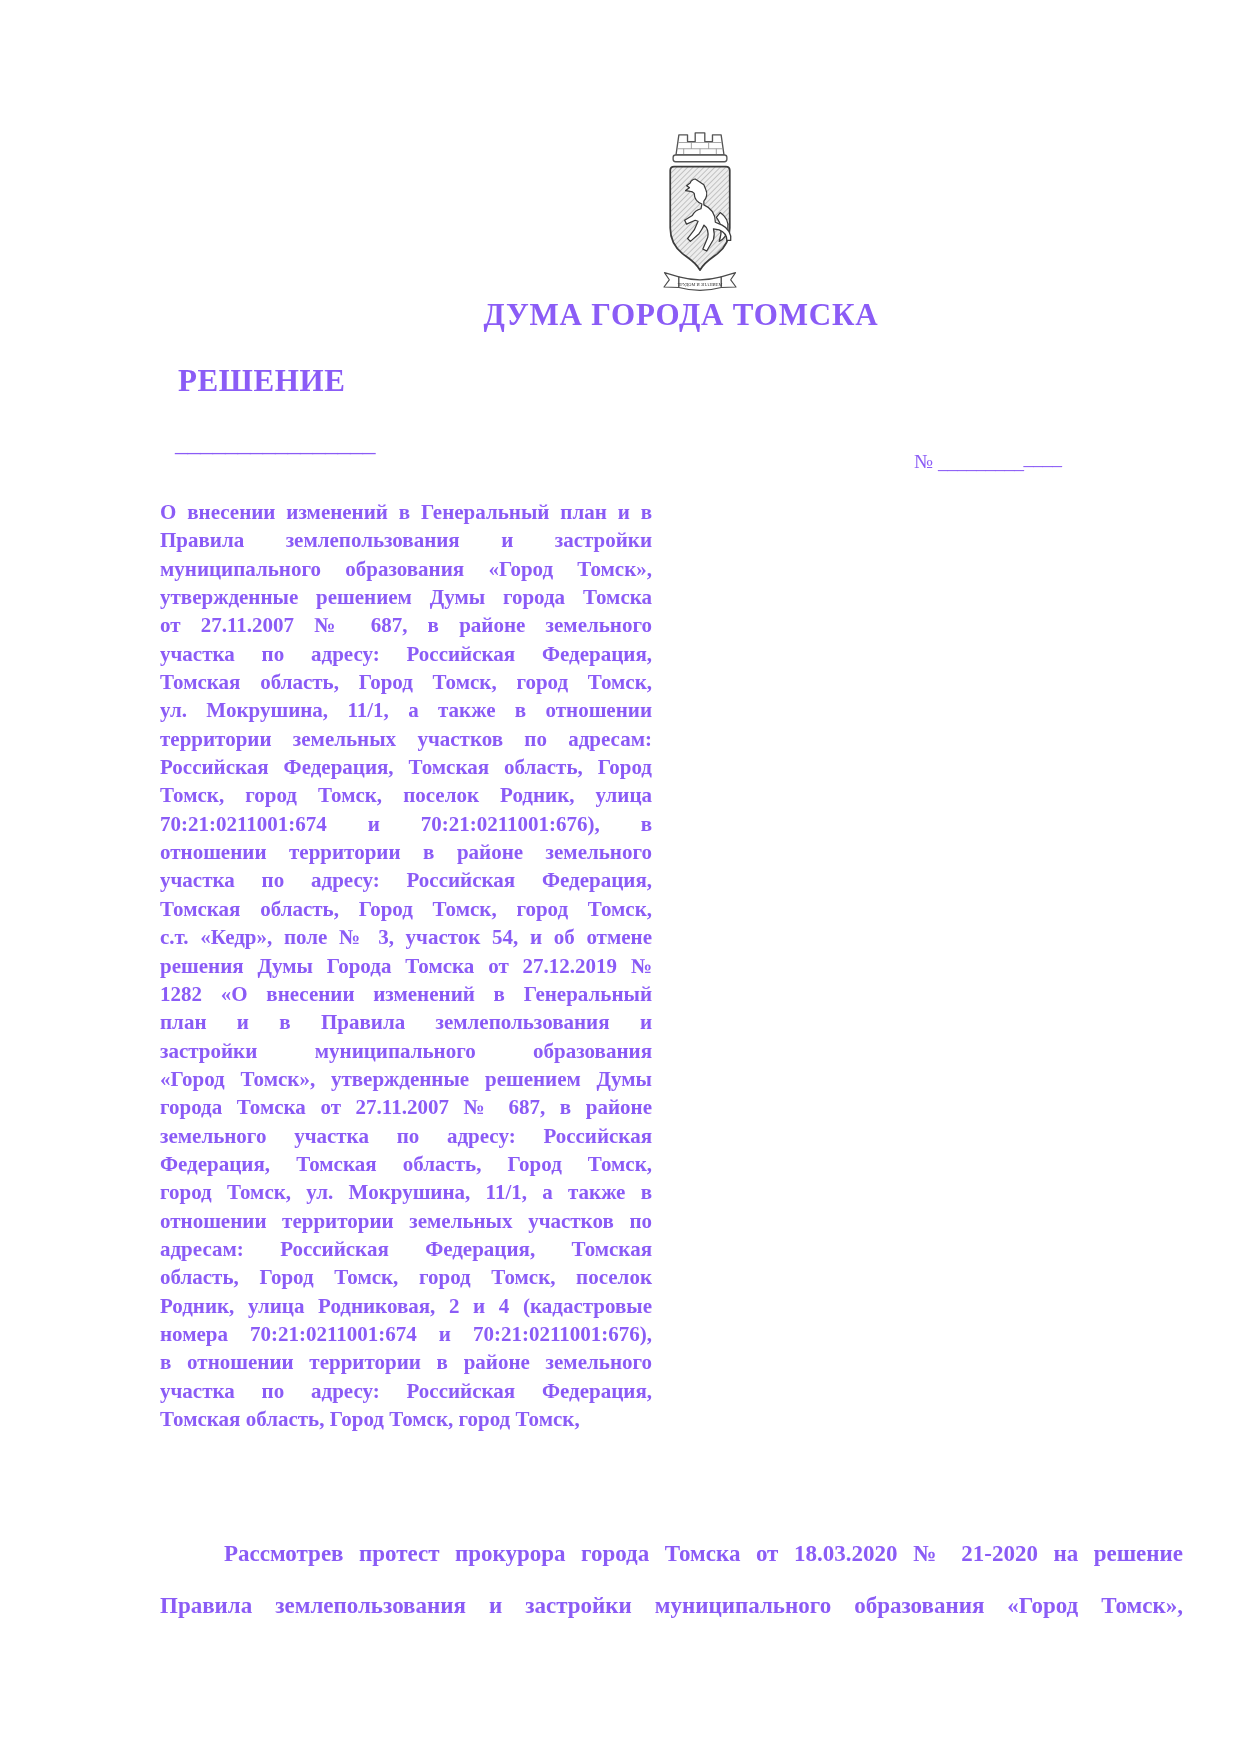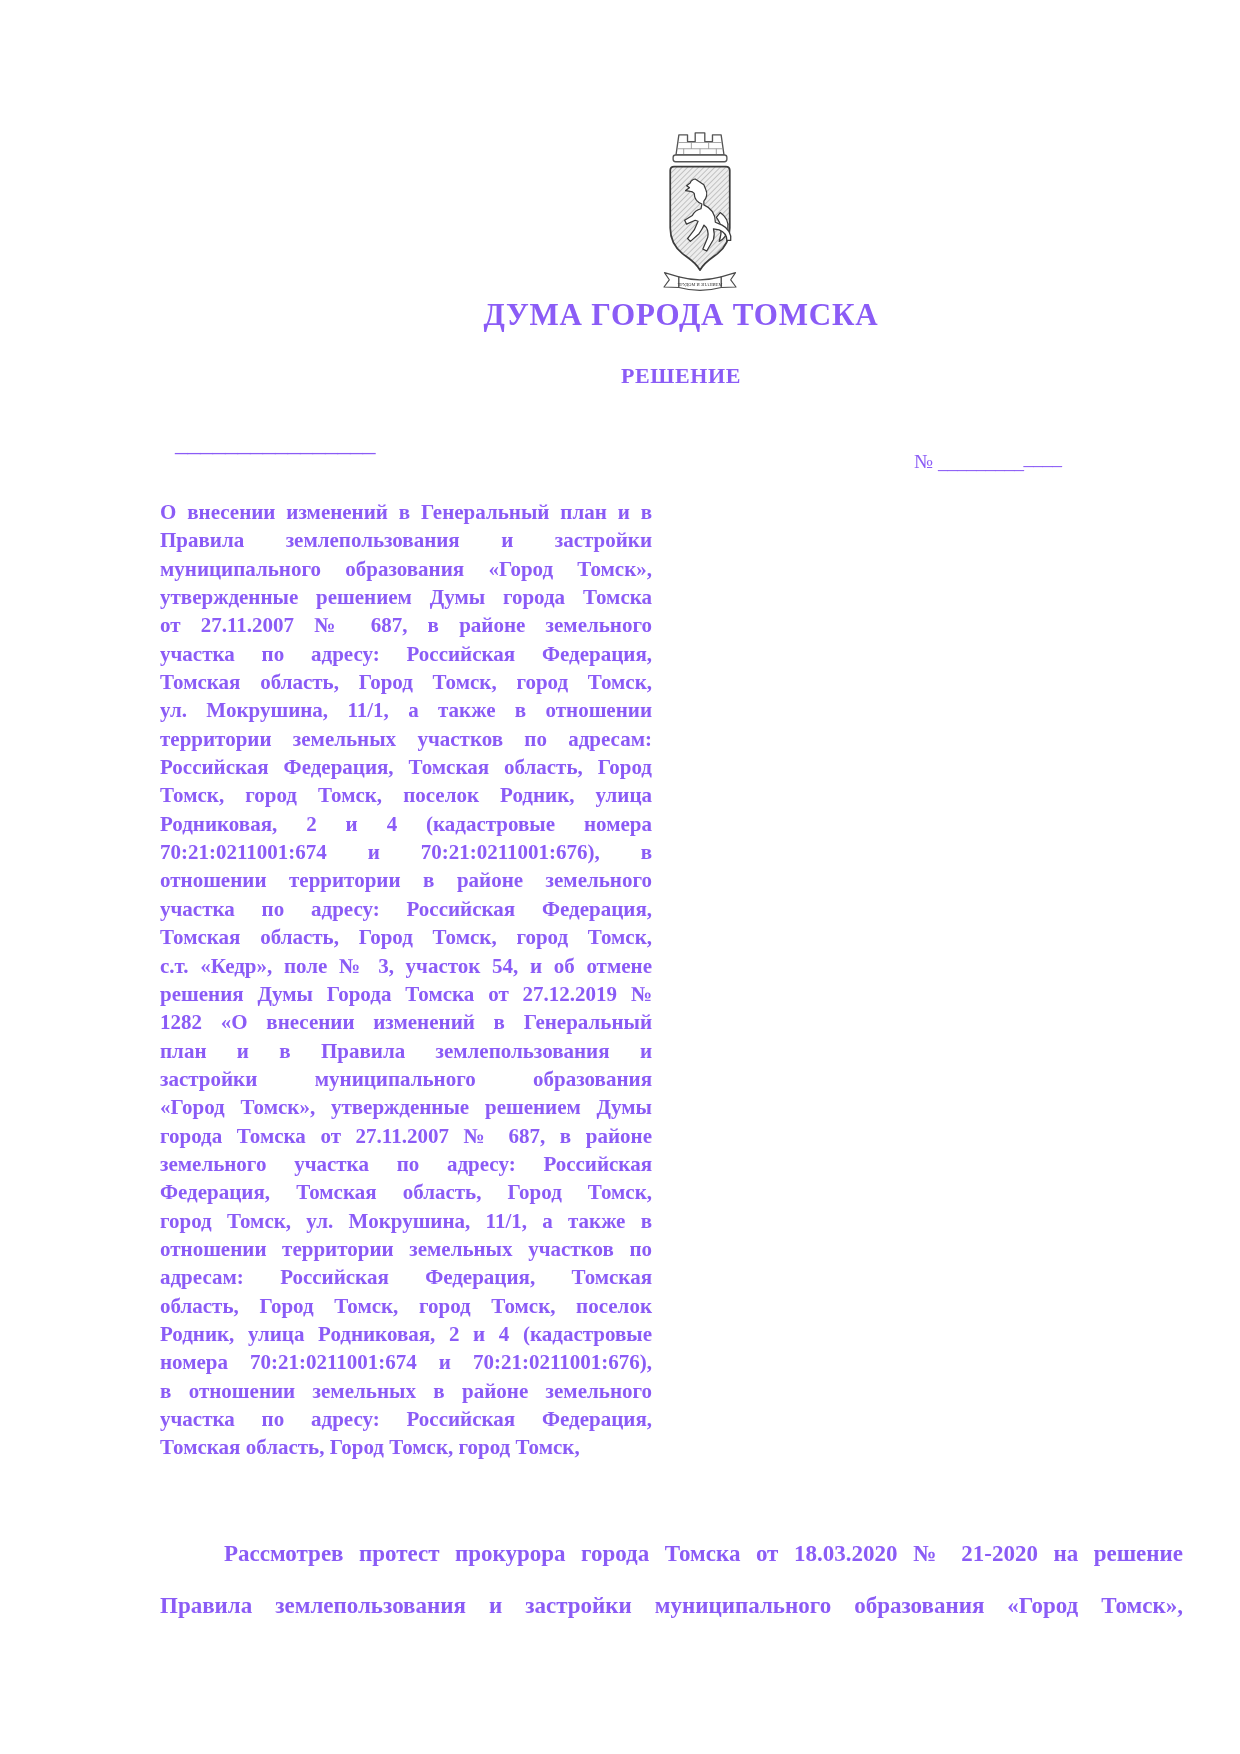--- a/index.html
+++ b/index.html
@@ -16,21 +16,21 @@
   
   .org-title{
     position:absolute;left:160px;top:297px;width:1024px;
     padding-left:18px;box-sizing:border-box;
     text-align:center;font-weight:bold;font-size:31px;letter-spacing:0.8px;
     white-space:nowrap;
   }
   .doc-type{
     position:absolute;left:160px;top:363px;width:1024px;
     padding-left:18px;box-sizing:border-box;
-    text-align:center;font-weight:bold;font-size:22px;letter-spacing:0.6px;
+    font-weight:bold;font-size:31px;letter-spacing:0.6px;
   }
   
   .date-line{
     position:absolute;left:175px;top:428px;
     font-size:26px;letter-spacing:-0.5px;white-space:nowrap;
   }
   .num-area{
     position:absolute;left:914px;top:450px;
     font-size:20px;white-space:nowrap;
   }
@@ -121,41 +121,40 @@
       <div class="just-line">Правила землепользования и застройки</div>
       <div class="just-line">муниципального образования «Город Томск»,</div>
       <div class="just-line">утвержденные решением Думы города Томска</div>
       <div class="just-line">от 27.11.2007 № 687, в районе земельного</div>
       <div class="just-line">участка по адресу: Российская Федерация,</div>
       <div class="just-line">Томская область, Город Томск, город Томск,</div>
       <div class="just-line">ул. Мокрушина, 11/1, а также в отношении</div>
       <div class="just-line">территории земельных участков по адресам:</div>
       <div class="just-line">Российская Федерация, Томская область, Город</div>
       <div class="just-line">Томск, город Томск, поселок Родник, улица</div>
-      <div class="just-line">Родниковая, 2 и 4 (кадастровые номера</div>
       <div class="just-line">70:21:0211001:674 и 70:21:0211001:676), в</div>
       <div class="just-line">отношении территории в районе земельного</div>
       <div class="just-line">участка по адресу: Российская Федерация,</div>
       <div class="just-line">Томская область, Город Томск, город Томск,</div>
       <div class="just-line">с.т. «Кедр», поле № 3, участок 54, и об отмене</div>
       <div class="just-line">решения Думы Города Томска от 27.12.2019 №</div>
       <div class="just-line">1282 «О внесении изменений в Генеральный</div>
       <div class="just-line">план и в Правила землепользования и</div>
       <div class="just-line">застройки муниципального образования</div>
       <div class="just-line">«Город Томск», утвержденные решением Думы</div>
       <div class="just-line">города Томска от 27.11.2007 № 687, в районе</div>
       <div class="just-line">земельного участка по адресу: Российская</div>
       <div class="just-line">Федерация, Томская область, Город Томск,</div>
       <div class="just-line">город Томск, ул. Мокрушина, 11/1, а также в</div>
       <div class="just-line">отношении территории земельных участков по</div>
       <div class="just-line">адресам: Российская Федерация, Томская</div>
       <div class="just-line">область, Город Томск, город Томск, поселок</div>
       <div class="just-line">Родник, улица Родниковая, 2 и 4 (кадастровые</div>
       <div class="just-line">номера 70:21:0211001:674 и 70:21:0211001:676),</div>
-      <div class="just-line">в отношении земельных в районе земельного</div>
+      <div class="just-line">в отношении территории в районе земельного</div>
       <div class="just-line">участка по адресу: Российская Федерация,</div>
       <div class="just-line">Томская область, Город Томск, город Томск,</div>
     </div>
 
   <div class="body-block">
       <div class="just-line">Рассмотрев протест прокурора города Томска от 18.03.2020 № 21-2020 на решение</div>
       <div class="just-line">Правила землепользования и застройки муниципального образования «Город Томск»,</div>
     </div>
 
 </div>

